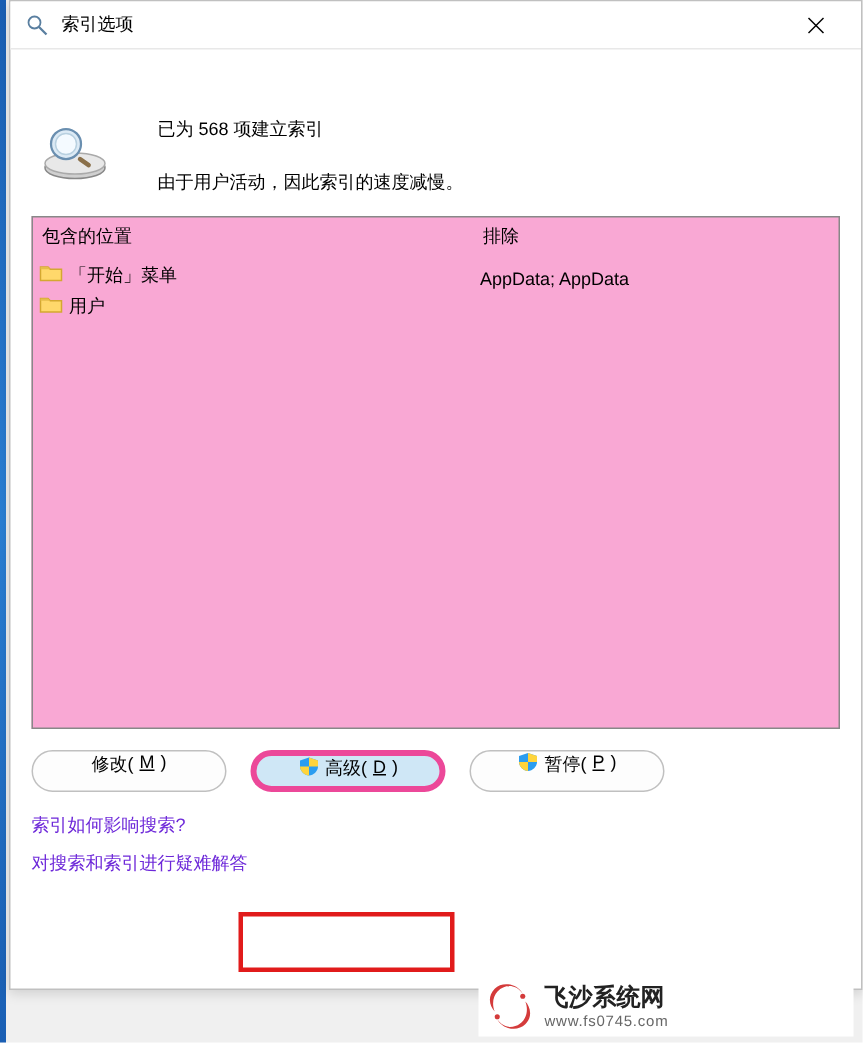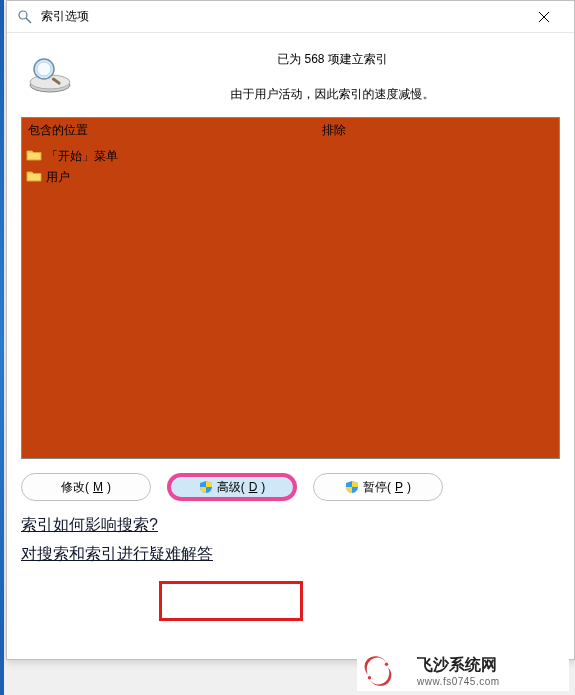--- a/index.html
+++ b/index.html
@@ -20,20 +20,21 @@
     }
     .dialog {
       position: absolute;
       left: 6px; top: 0px;
       width: 569px; height: 660px;
       background: #ffffff;
       border: 1px solid #c0c0c0;
       box-shadow: 0 2px 8px rgba(0,0,0,0.15);
       display: flex;
       flex-direction: column;
+      gap: 27px;
     }
     .titlebar {
       height: 32px;
       display: flex;
       align-items: center;
       padding: 0 8px;
       border-bottom: 1px solid #e8e8e8;
       background: #ffffff;
     }
     .titlebar .icon-slot { width: 20px; height: 20px; margin-right: 6px; display:flex; align-items:center; justify-content:center; }
@@ -45,78 +46,76 @@
     }
     .content {
       flex: 1;
       display: flex;
       flex-direction: column;
       padding: 14px 14px 8px 14px;
       position: relative;
     }
     .info-row { display: flex; margin-bottom: 14px; align-items: flex-start; }
     .info-icon { width: 58px; flex-shrink: 0; display: flex; justify-content: center; padding-top: 8px;}
-    .info-text { flex: 1; text-align: center; }
+    .info-text { flex: 1; }
     .info-text .line1 { margin-top: 4px; margin-bottom: 18px; margin-left: 26px;}
     .info-text .line2 { margin-left: 26px;}
     .section-label { margin-top: 54px; margin-bottom: 6px; }
     .table-box {
       border: 1px solid #888;
       height: 342px;
       display: flex;
       flex-direction: column;
-      background: #c2410c;
+      background: #f9a8d4;
     }
     .table-head { display: flex; border-bottom: 1px solid transparent; }
     .table-head .col { padding: 4px 6px; border-right: 1px solid transparent; }
     .col-a { width: 270px; }
     .col-b { flex: 1; margin-left: 24px; }
     .table-body { flex:1; display:flex; }
     .pane { padding: 2px 4px; }
     .pane.col-a { border-right: 1px solid transparent; }
     .row-item { display:flex; align-items:flex-start; padding: 2px 0; gap:4px; }
     .folder-icon { width:16px; height:14px; }
     .button-row { display:flex; gap:16px; margin-top:14px; justify-content: flex-start; }
     .btn {
       width: 130px;
       height: 28px;
       border: 1px solid #c0c0c0;
       border-radius: 14px;
       background: #fdfdfd;
       display: flex;
-      align-items: center;
       justify-content: center;
       gap: 4px;
       font-size: 12px;
       cursor: pointer;
     }
     .btn .accel { text-decoration: underline; }
     .btn.highlighted {
       background: #cfe7f6;
       border: 4px solid #ec4899;
     }
     .highlight-box {
       position: absolute;
       border: 3px solid #e11b1b;
       pointer-events: none;
     }
     .shield-icon {
       width: 14px; height: 14px;
     }
     .links { margin-top: 14px; }
-    .links a { display:block; color: #0f172a; text-decoration: underline; margin-bottom: 8px; cursor:pointer; font-size:16px;}
+    .links a { display:block; color: #6d28d9; margin-bottom: 8px; cursor:pointer; font-size:12px;}
     .watermark {
       position: absolute;
       right: 6px; bottom: 4px;
-      width: 212px; height: 40px;
+      width: 250px; height: 40px;
       display: flex; align-items: center;
       background: #fff;
       border-top-left-radius: 4px;
       z-index: 50;
-      gap: 16px;
     }
     .watermark .logo {
       width: 34px; height: 34px; margin: 0 6px 0 4px;
     }
     .watermark .txt { display:flex; flex-direction:column; }
     .watermark .txt .t1 { font-size: 16px; font-weight: 600; color:#222;}
     .watermark .txt .t2 { font-size: 10px; color:#666; letter-spacing:0.5px;}
   </style>
 </head>
 <body>
@@ -173,20 +172,28 @@
               <path d="M1 3 L6 3 L7.5 4.5 L1 4.5 Z" fill="#e6bd4a"></path>
             </svg>
             <span>「开始」菜单</span>
           </div>
           <div class="row-item">
             <svg class="folder-icon" viewBox="0 0 16 14">
               <path d="M1 3 L6 3 L7.5 4.5 L15 4.5 L15 12 L1 12 Z" fill="#ffd86b" stroke="#d4a830"></path>
               <path d="M1 3 L6 3 L7.5 4.5 L1 4.5 Z" fill="#e6bd4a"></path>
             </svg>
             <span>用户</span>
+          </div>
+        </div>
+        <div class="pane col-b">
+          <div class="row-item">
+            <span></span>
+          </div>
+          <div class="row-item">
+            <span>AppData; AppData</span>
           </div>
         </div>
       </div>
     </div>
 
     <div class="button-row">
       <button class="btn">
         <span>修改(</span>
           <span class="accel">M</span>
           <span>)</span>

